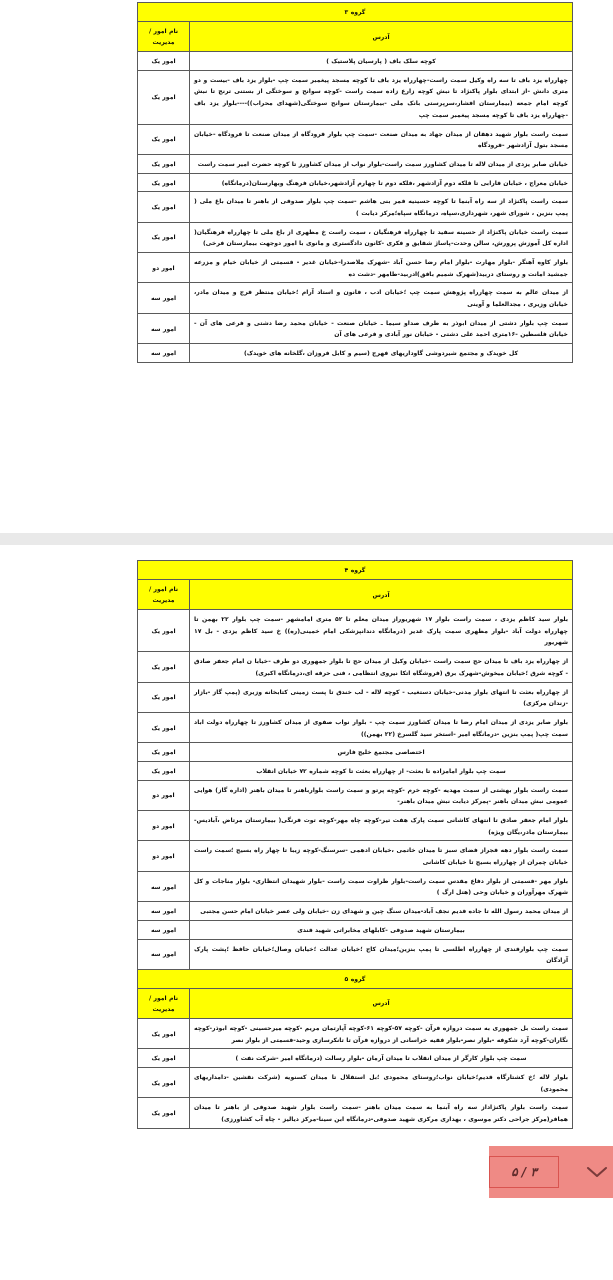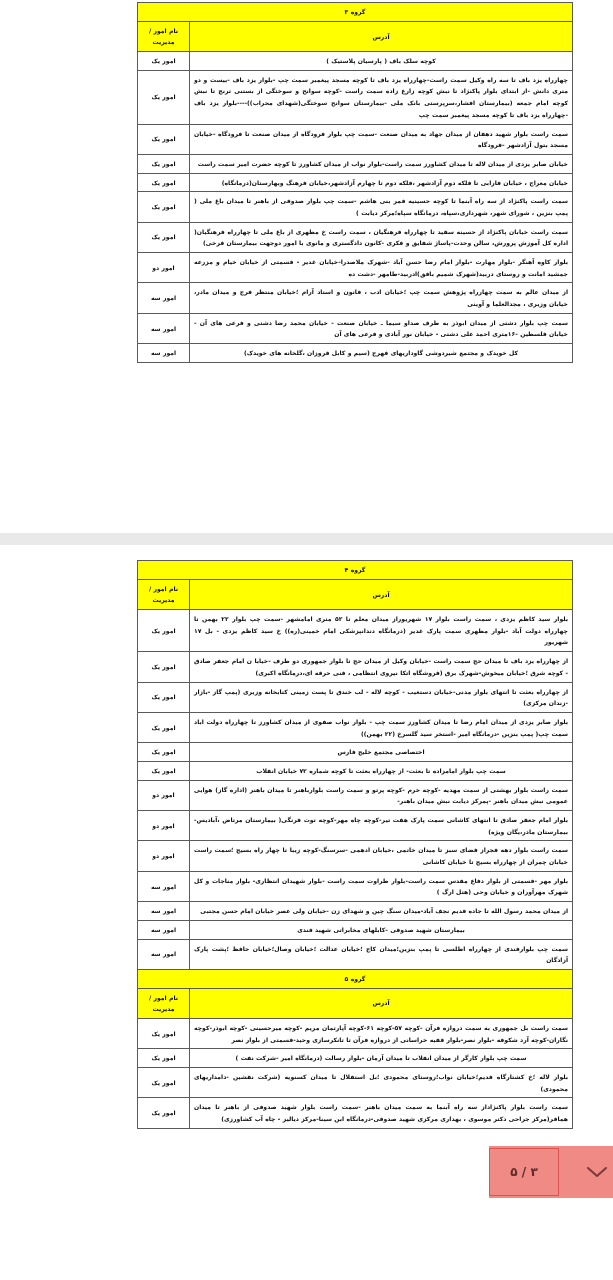--- a/index.html
+++ b/index.html
@@ -119,28 +119,29 @@
     height: 52px;
     background: #ef8a85;
     display: flex;
     flex-direction: row;
     align-items: center;
     justify-content: flex-start;
     box-sizing: border-box;
   }
   .page-nav-counter {
     width: 70px;
-    height: 48px;
+    height: 32px;
     margin-right: 21px;
     border: 1.4px solid #d9534f;
     background: #ef8a85;
     display: flex;
     align-items: center;
     justify-content: center;
     box-sizing: border-box;
+    font-style: italic;
   }
   .page-nav-counter span {
     font-size: 12px;
     color: #5e2b2b;
     font-weight: bold;
     direction: rtl;
     letter-spacing: 0.5px;
   }
   .page-nav-chevron {
     flex: 1;

